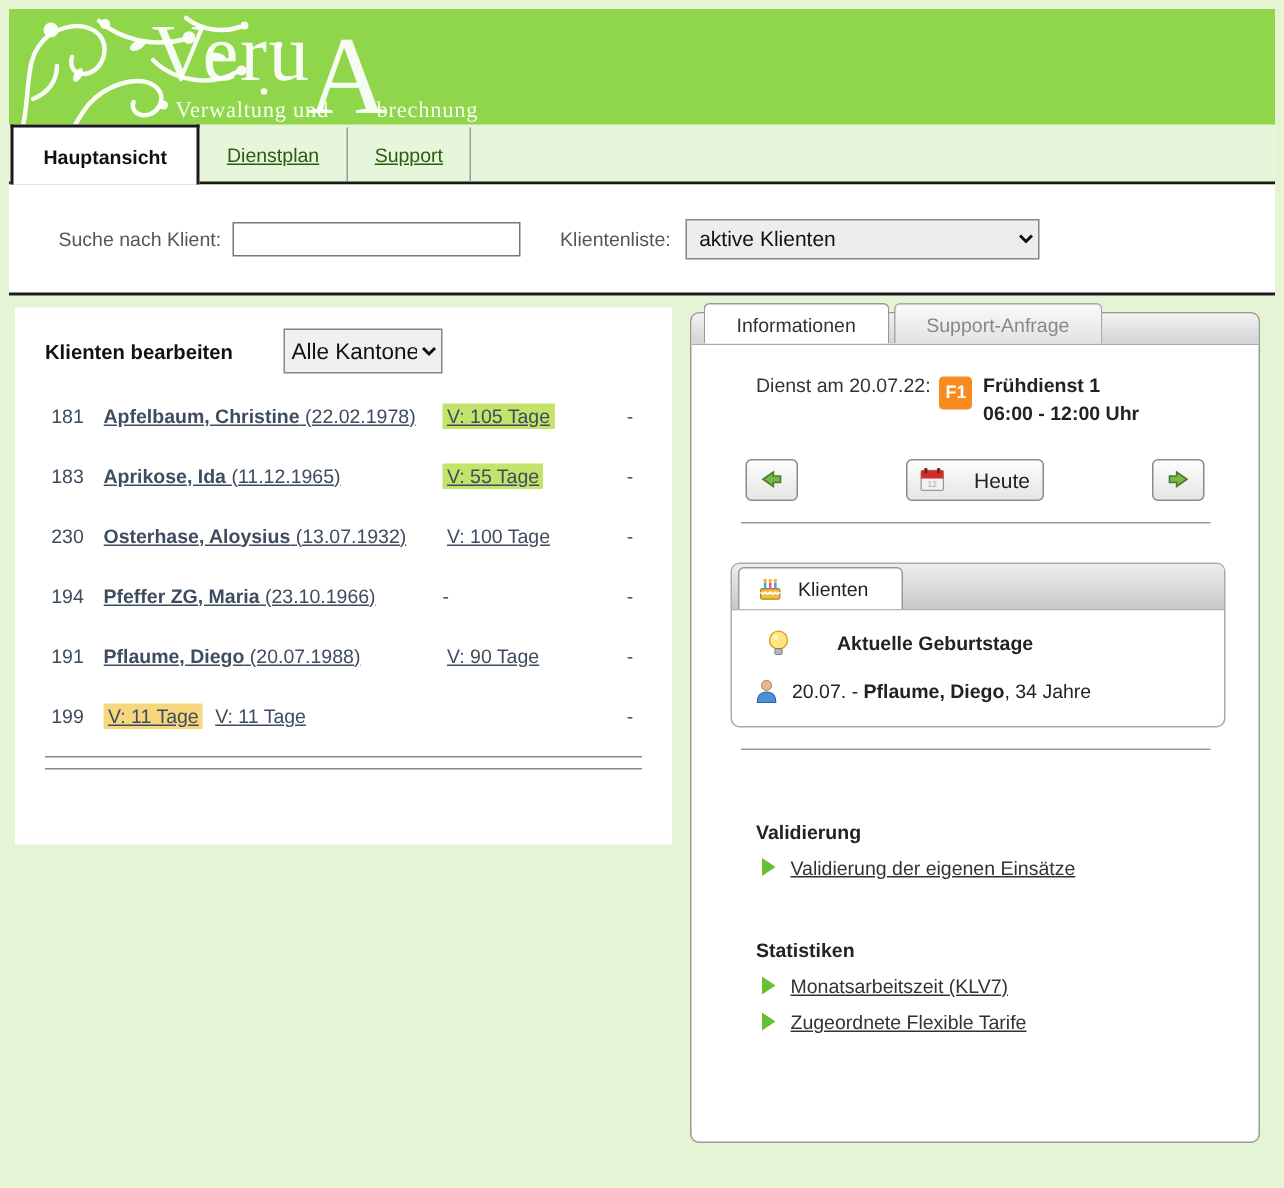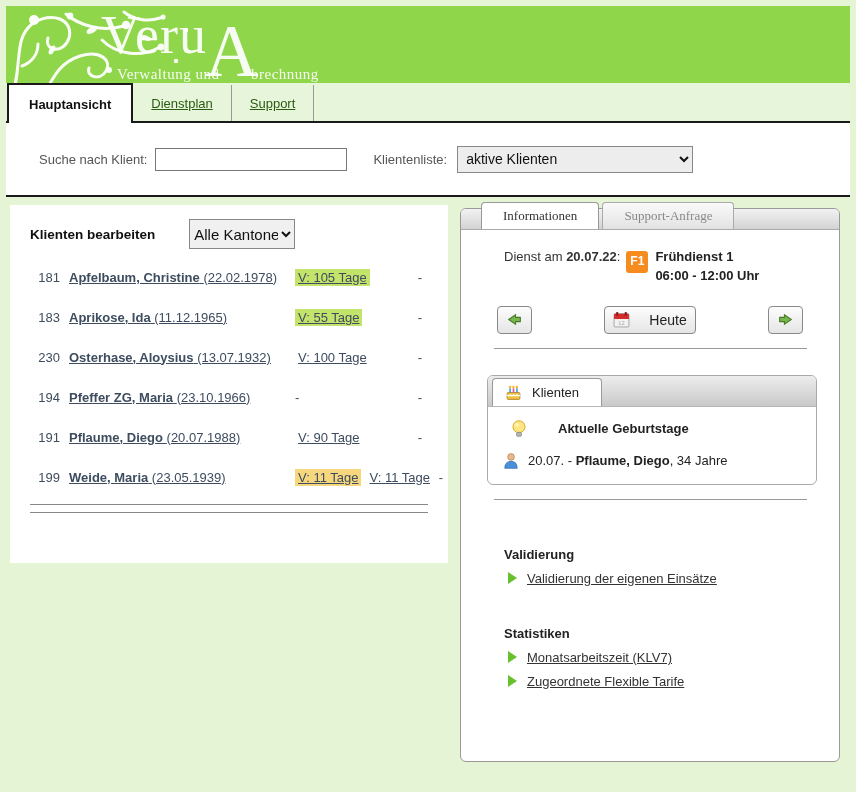--- a/index.html
+++ b/index.html
@@ -60,50 +60,50 @@
     background:#fff; padding:14px 20px 0 20px;
   }
   .cp-header { display:flex; align-items:center; }
   .cp-title { font-weight:bold; font-size:13.5px; color:#111; }
   .canton-select {
     margin-left:34px; width:106px; height:30px; font-size:15px; color:#111;
     background:#f0f0f0; border:1px solid #888; text-align:left; text-align-last:center;
   }
   .client-rows { margin-top:8px; }
   .client-row { display:flex; align-items:center; height:40px; font-size:13px; color:#3d4c5f; }
-  .cid   { width:30px; text-align:right; margin-right:9px; flex:none; }
+  .cid   { width:30px; text-align:center; margin-right:9px; flex:none; }
   .cname { width:226px; flex:none; overflow:hidden; white-space:nowrap; }
   .cname a { color:#3d4c5f; text-decoration:underline; }
   .cname .nm { font-weight:bold; }
   .cbadges { flex:1; display:flex; align-items:center; gap:5px; }
   .v-badge { color:#3d4c5f; text-decoration:underline; padding:1px 3px; white-space:nowrap; }
   .hl-green  { background:#c4e36b; }
   .hl-yellow { background:#f7d77e; }
   .cdash { width:16px; text-align:center; flex:none; }
   .lp-hr { border:none; border-top:1px solid #888; margin-top:7px; }
   .lp-footer { padding:11px 0; font-size:13px; color:#3d4c5f; }
   
   .info-panel {
     position:absolute; left:454px; top:11px; width:380px; height:554px;
     background:#fff; border:1px solid #999; border-radius:6px;
   }
   .ip-tabbar {
     height:21px; background:linear-gradient(#f2f2f2,#d3d3d3);
     border-bottom:1px solid #aaa; border-radius:5px 5px 0 0;
-    display:flex; align-items:flex-end; padding-left:20px;font-family:Liberation Serif, serif;
+    display:flex; align-items:flex-end; padding-left:8px;
   }
   .ip-tab {
     height:27px; display:flex; align-items:center; padding:0 21px; font-size:13px;
     border:1px solid #999; border-bottom:none; border-radius:4px 4px 0 0;
     margin-right:3px; cursor:pointer;
   }
   .ip-tab.active   { background:#fff; color:#333; }
   .ip-tab.inactive { background:linear-gradient(#fafafa,#e2e2e2); color:#888; border-color:#aaa; }
   .duty { margin:18px 0 0 43px; display:flex; align-items:flex-start; font-size:13px; color:#333; line-height:1.45; }
-  .duty-date { font-weight:bold; }
+  .duty-date { font-weight:normal; }
   .f1-badge {
     width:22px; height:22px; background:#f68b1f; color:#fff; font-weight:bold;
     font-size:12px; display:flex; align-items:center; justify-content:center;
     border-radius:3px; margin:3px 7px 0 6px; flex:none;
   }
   .duty-info { font-weight:bold; color:#222; }
   .nav-row { margin-top:20px; display:flex; justify-content:space-between; align-items:center; padding:0 36px; }
   .nav-btn {
     height:28px; min-width:31px; background:linear-gradient(#fdfdfd,#e5e5e5);
     border:1px solid #888; border-radius:4px; display:flex; align-items:center;
@@ -253,23 +253,20 @@
       <a href="#"><span class="nm">Pflaume, Diego</span> <span class="bd">(20.07.1988)</span></a>
     </span>
     <span class="cbadges">
             <a href="#" class="v-badge">V: 90 Tage</a>
           </span>
     <span class="cdash">-</span>
   </div>
 
   <div class="client-row">
     <span class="cid">199</span>
-    <span class="cname">
-      <a href="#"><span class="nm">Weide, Maria</span> <span class="bd">(23.05.1939)</span></a>
-    </span>
     <span class="cbadges">
             <a href="#" class="v-badge hl-yellow">V: 11 Tage</a>
             <a href="#" class="v-badge">V: 11 Tage</a>
           </span>
     <span class="cdash">-</span>
   </div>
 </div>
     <hr class="lp-hr">
     <hr class="lp-hr">
   </div>

